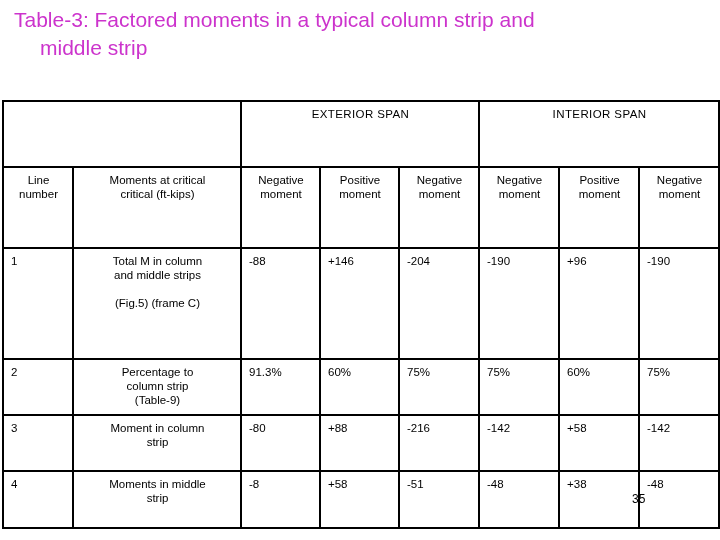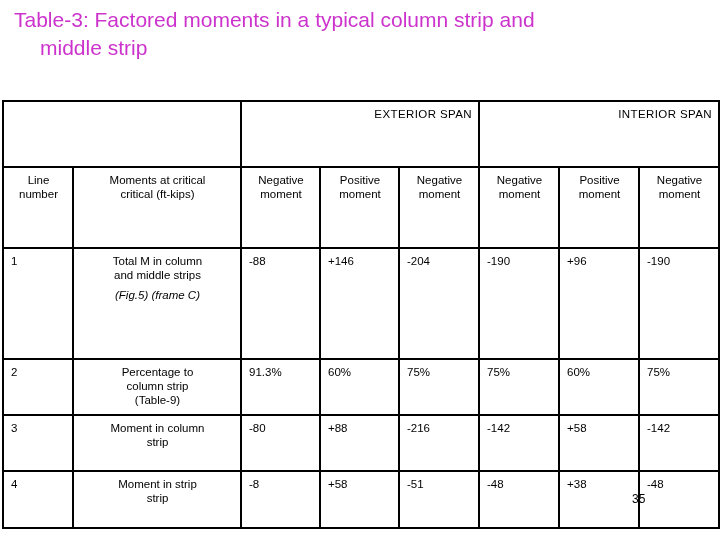--- a/index.html
+++ b/index.html
@@ -54,41 +54,41 @@
     color: #000000;
     padding: 5px 6px 4px 7px;
   }
 
   .col-line   { width: 70px; }
   .col-desc   { width: 168px; }
   .col-val    { width: 79px; }
   .col-val-e  { width: 80px; }
 
   .span-head {
-    text-align: right;
+    text-align: center;
     font-size: 11.5px;
     height: 55px;
     vertical-align: middle;
     letter-spacing: 0.4px;
     margin-top: 20px;
   }
   .blank-head {
     border-top: 2px solid #000000;
   }
 
   .head-row td {
     height: 70px;
   }
   .r1 td { height: 100px; }
   .r2 td { height: 45px; }
   .r3 td { height: 45px; }
   .r4 td { height: 46px; }
 
   .desc-line { display: block; text-align: center; }
-  .desc-line.gap { margin-top: 6px; font-style: italic; }
+  .desc-line.gap { margin-top: 14px; }
 
   
   #page-number {
     position: absolute;
     left: 632px;
     top: 492px;
     font-size: 12px;
     color: #000000;
     font-family: "Liberation Sans", sans-serif;
   }
@@ -195,21 +195,21 @@
     <td>+88</td>
     <td>-216</td>
     <td>-142</td>
     <td>+58</td>
     <td>-142</td>
   </tr>
 
   <tr class="r4">
     <td>4</td>
     <td>
-      <span class="desc-line">Moment in strip</span>
+      <span class="desc-line">Moments in middle</span>
       <span class="desc-line">strip</span>
     </td>
     <td>-8</td>
     <td>+58</td>
     <td>-51</td>
     <td>-48</td>
     <td>+38</td>
     <td>-48</td>
   </tr>
 </tbody>

